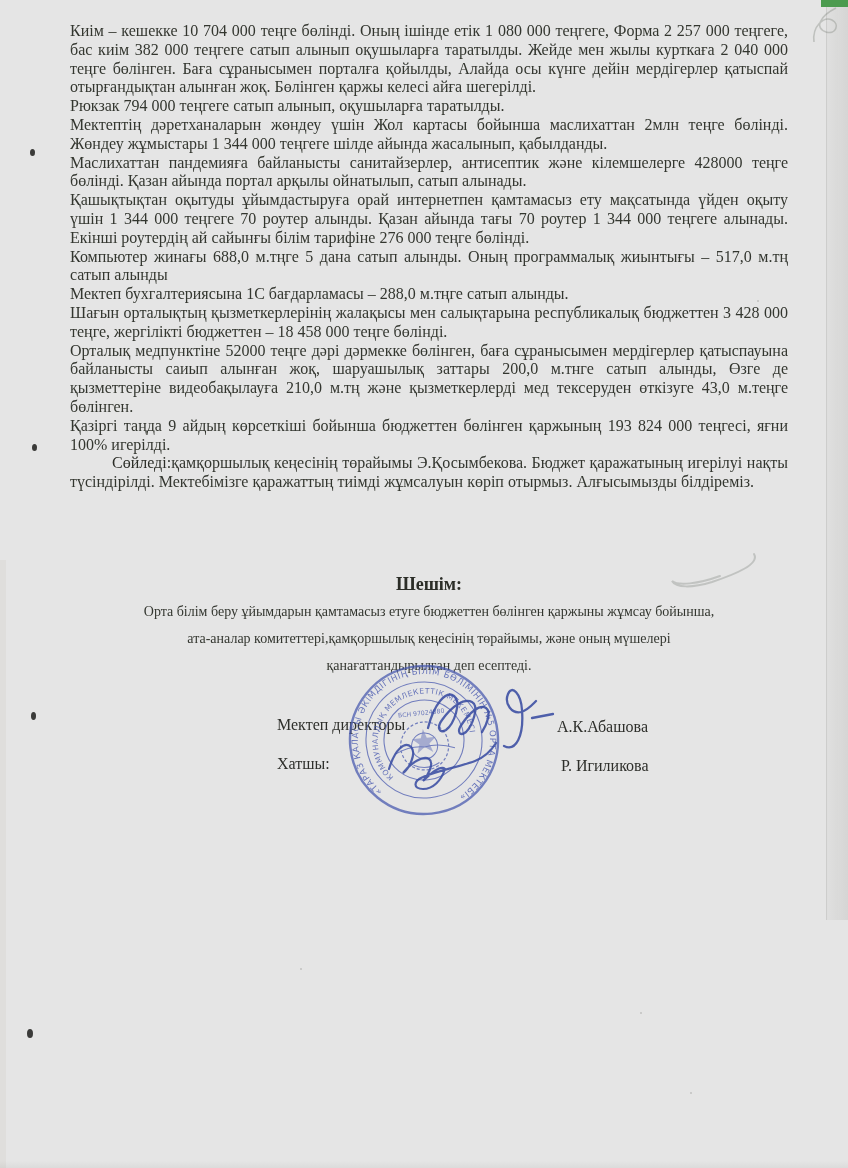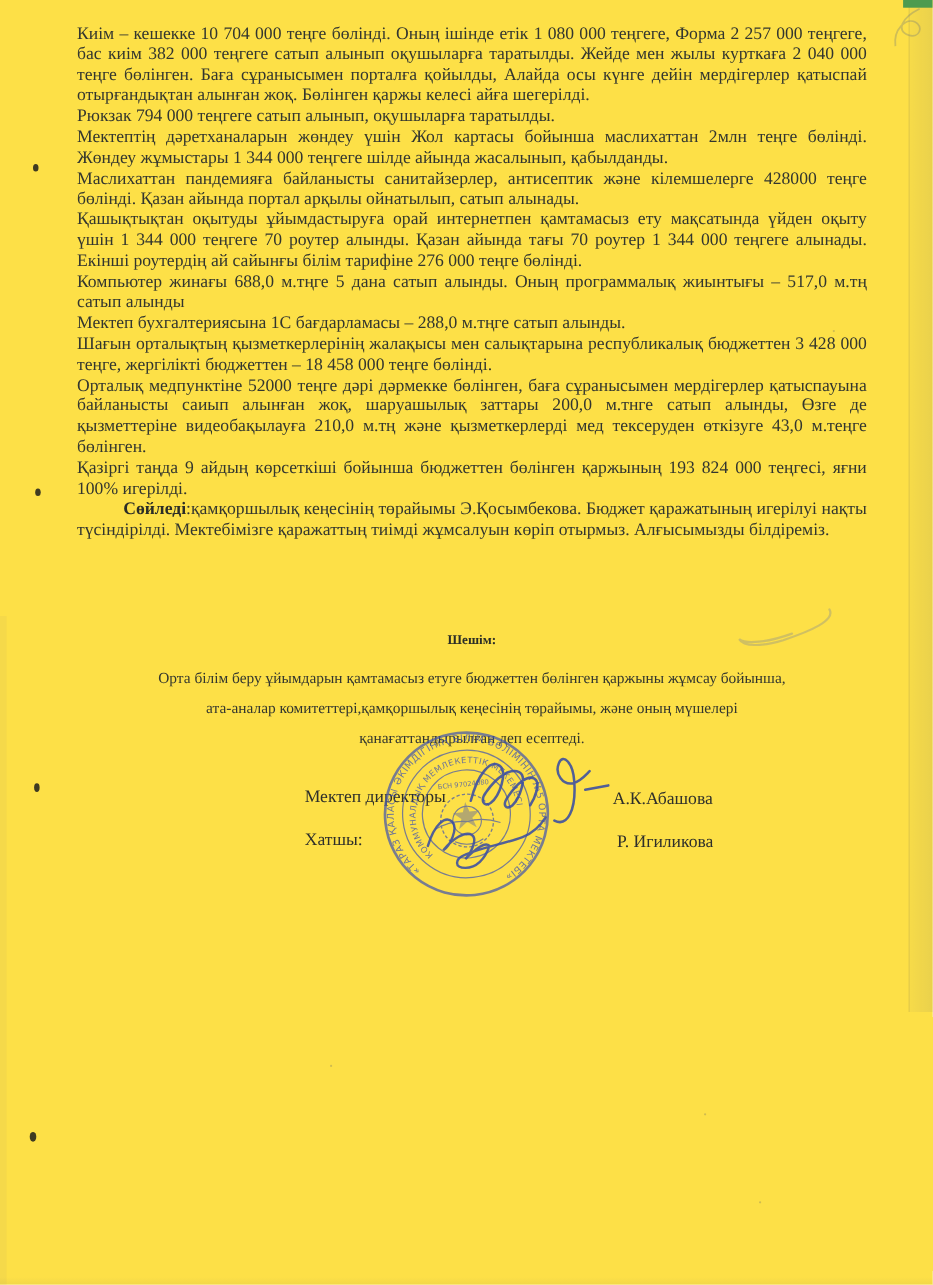--- a/index.html
+++ b/index.html
@@ -1,35 +1,35 @@
 <!DOCTYPE html>
 <html><head>
 <meta charset="utf-8">
 <style>
   html,body{margin:0;padding:0;}
   .page{
     position:relative; width:848px; height:1168px;
-    background:#fde047; overflow:hidden;
+    background:#e5e5e5; overflow:hidden;
     font-family:"Liberation Serif", serif;
     color:#33362f;
   }
   
   .textblock{
     position:absolute; left:70px; top:22px; width:718px;
     font-size:16px; line-height:18.8px; text-align:justify;
   }
   .textblock p{margin:0;}
   .speech{text-indent:42px;}
-  .speech b{font-weight:bold; color:#2b2d27;}
+  .speech b{font-weight:normal; color:#2b2d27;}
   
   .decision{
     position:absolute; left:70px; top:574px; width:718px;
     text-align:center;
   }
-  .decision-heading{font-weight:bold; font-size:12px; color:#2b2d27; margin-bottom:15px;}
+  .decision-heading{font-weight:bold; font-size:18px; color:#2b2d27; margin-bottom:3px;}
   .decision .dl{font-size:14px; line-height:27px;}
   
   .sig-text{position:absolute; font-size:16px; color:#2e2f2b; white-space:nowrap;}
   
   .stamp{position:absolute; left:345px; top:661px; width:158px; height:158px; transform:rotate(-6deg); pointer-events:none;}
   .ink{position:absolute; pointer-events:none;}
   
   .dot{position:absolute; background:#1d1d1b; border-radius:50%; opacity:.85;}
   .speck{position:absolute; width:2px; height:2px; background:#6b6b66; opacity:.3; border-radius:50%;}
   .edge-right{

